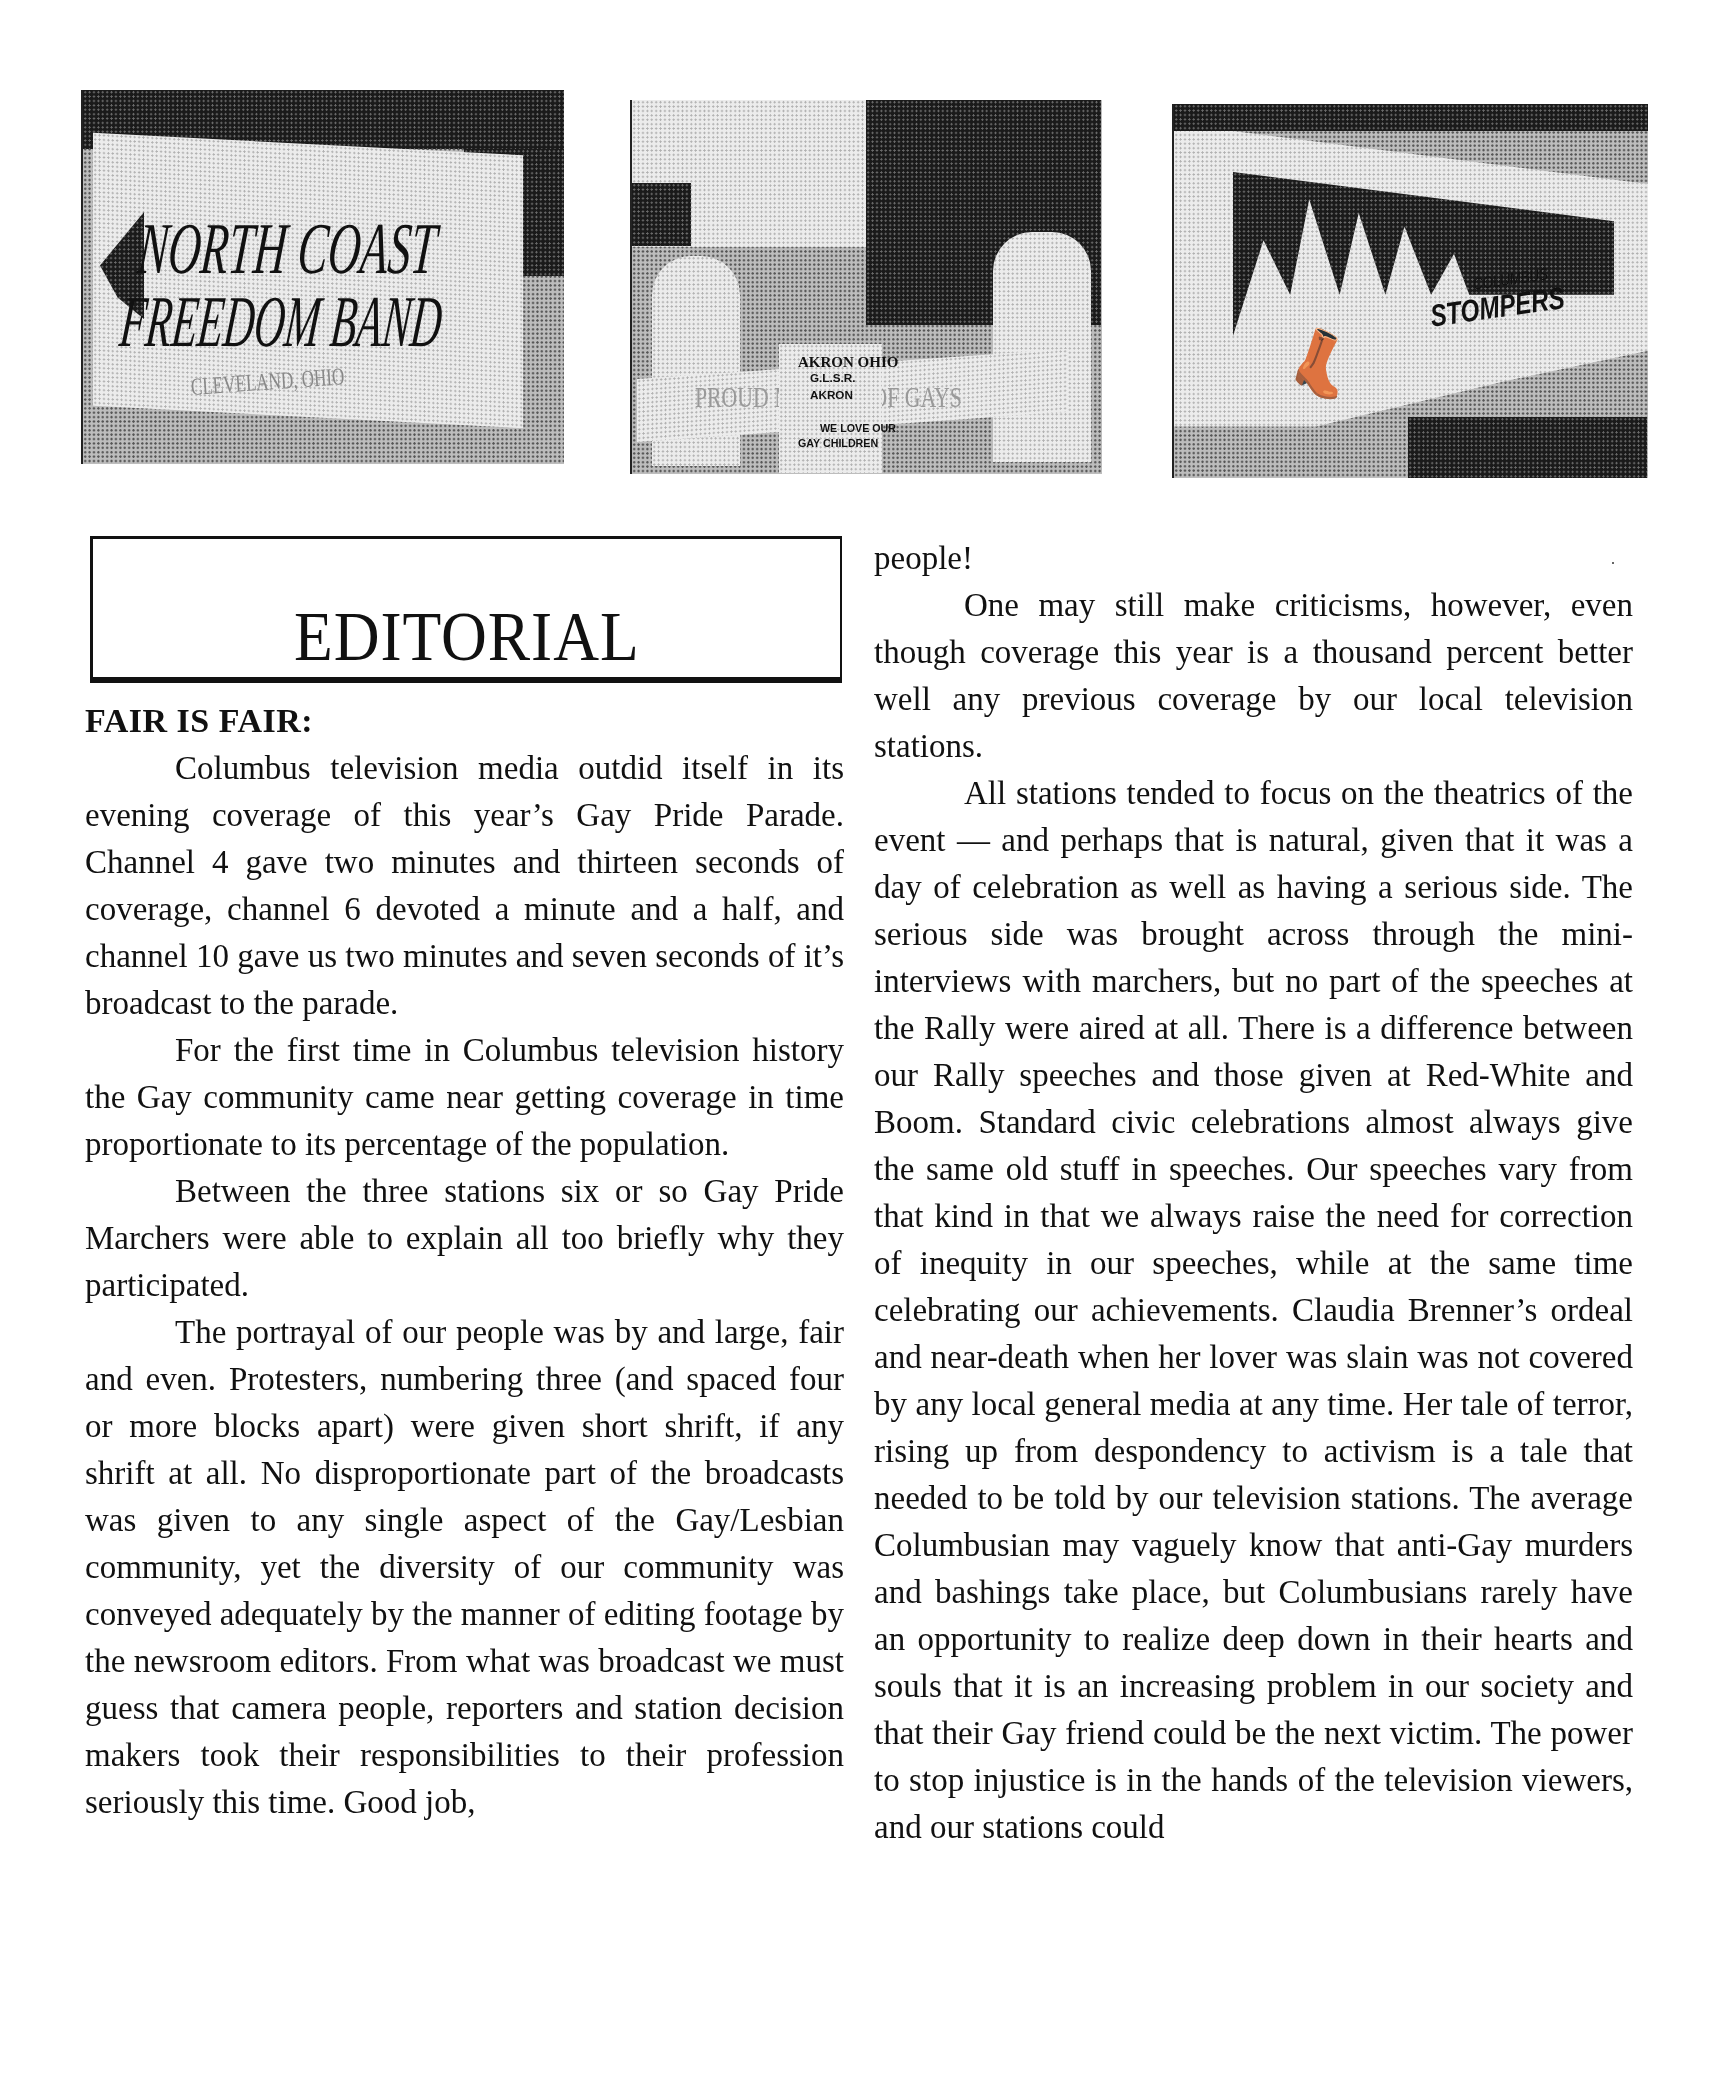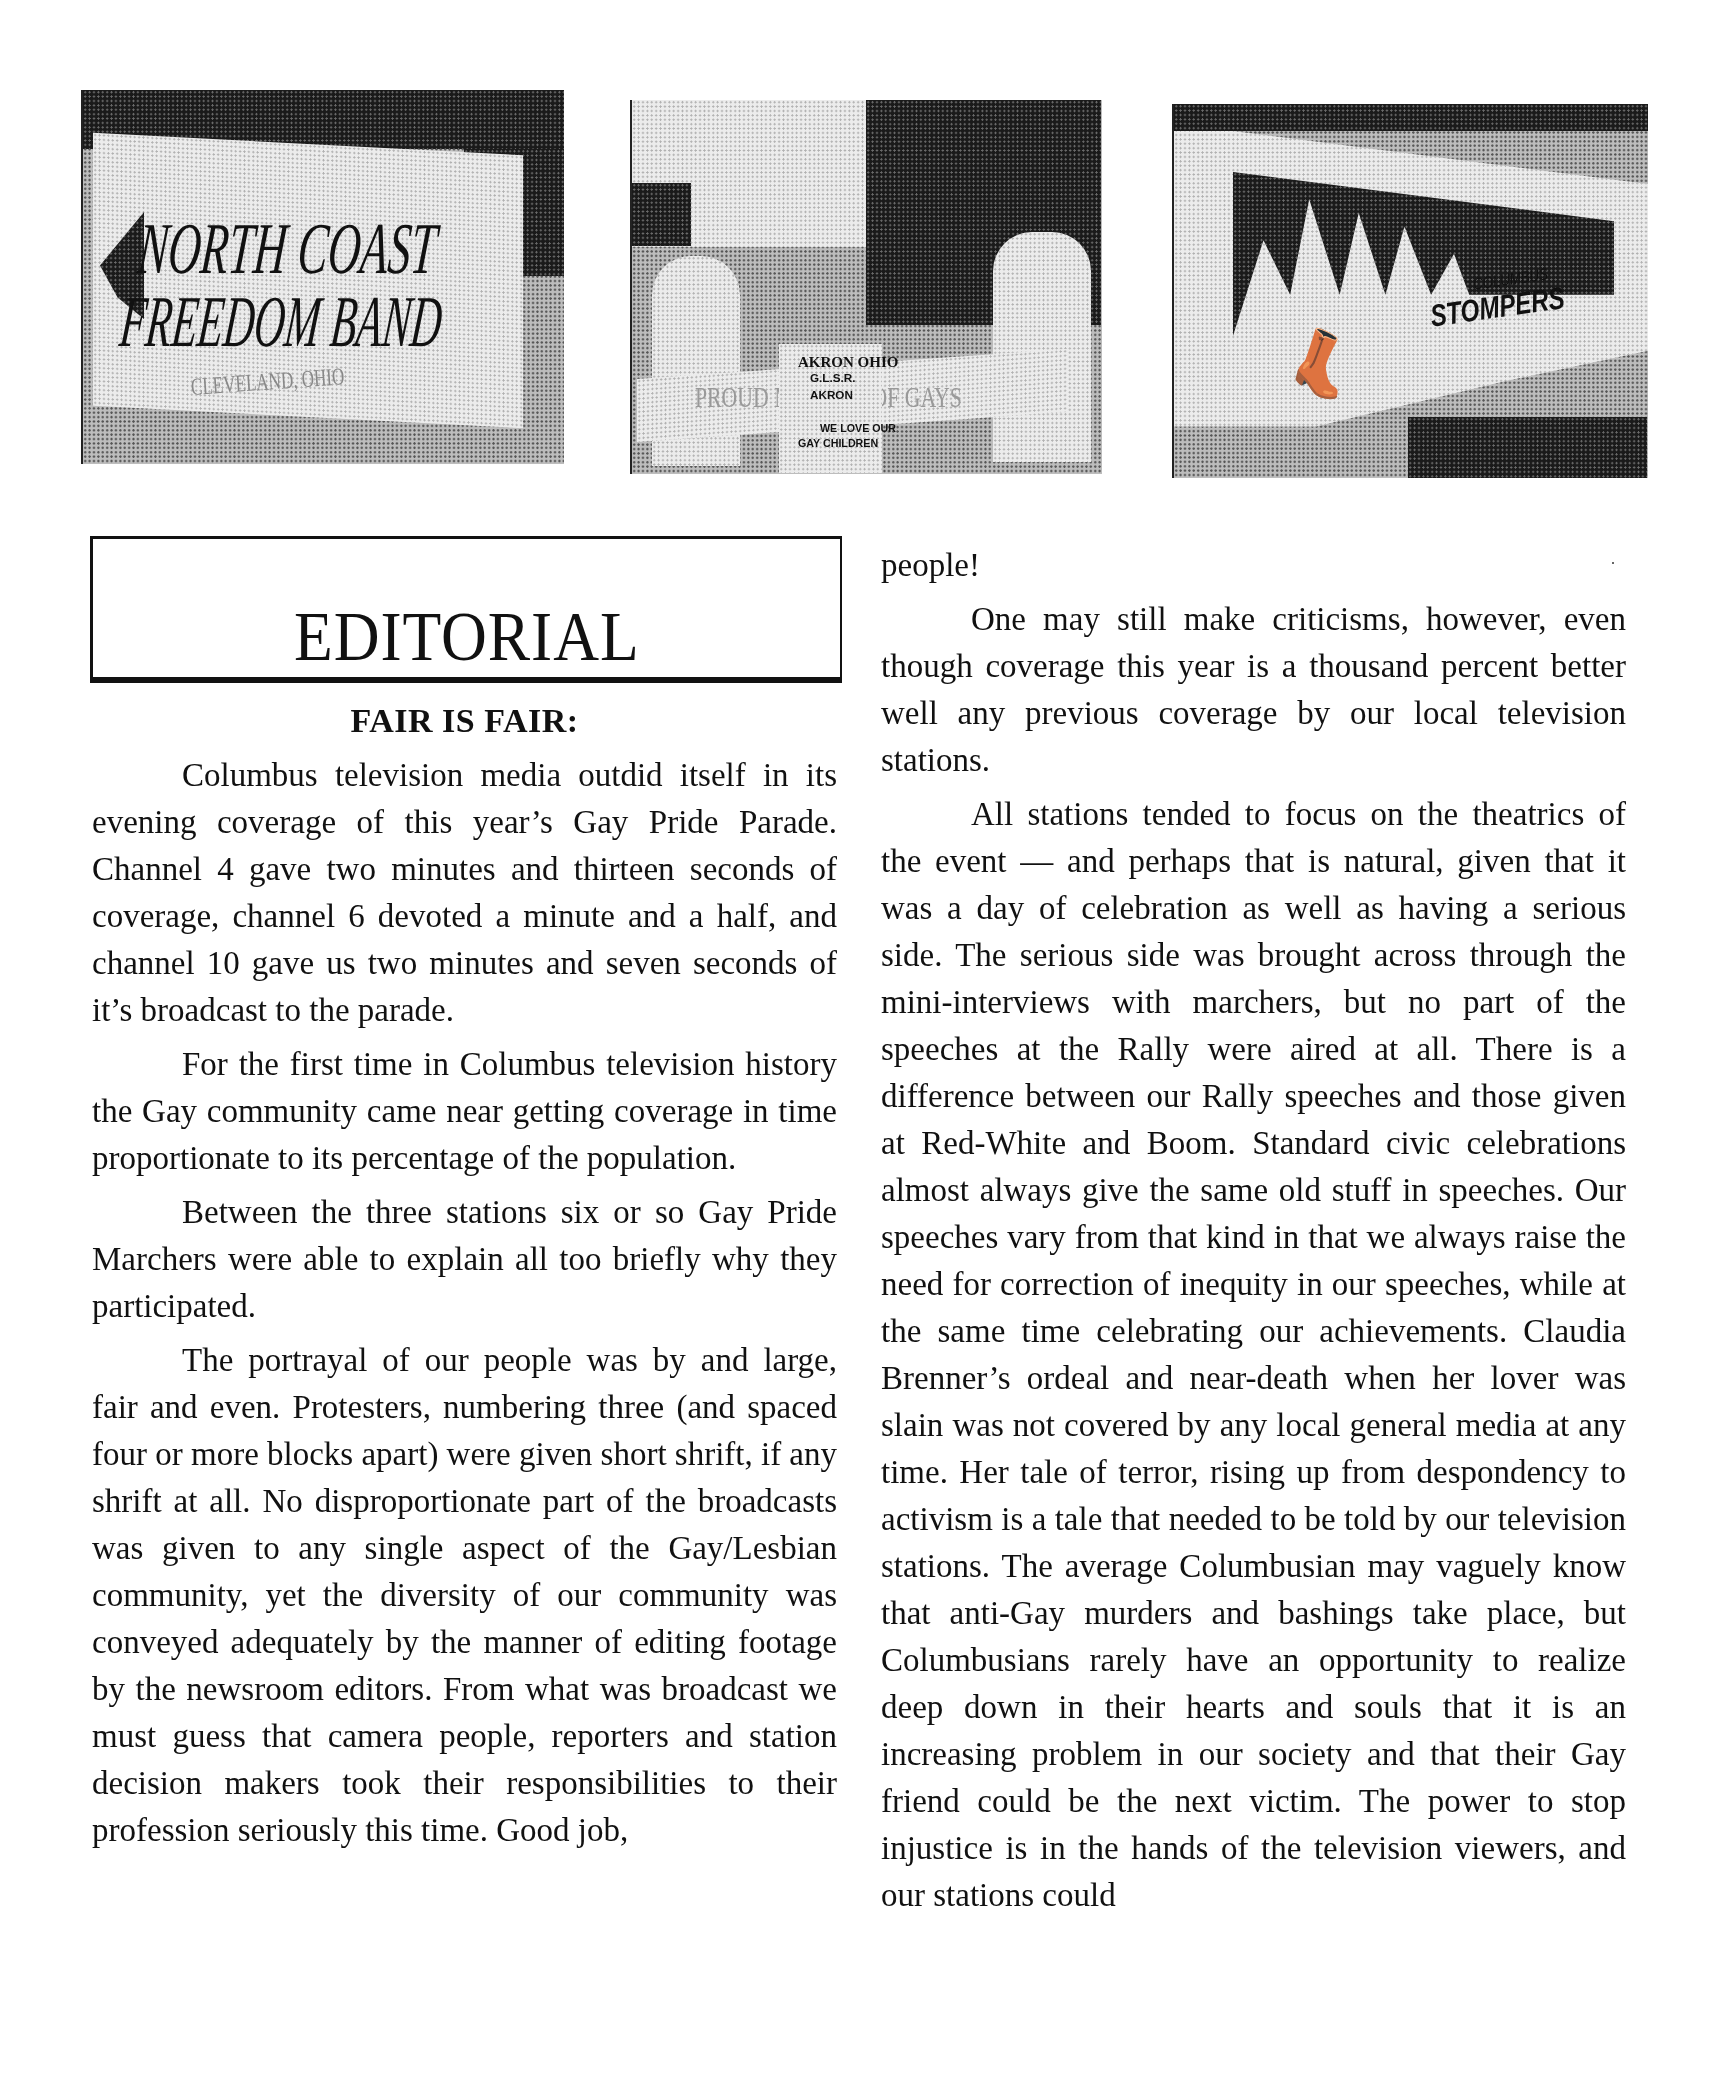--- a/index.html
+++ b/index.html
@@ -34,22 +34,22 @@
     transform: scaleX(0.92); margin-top: 9.8px;
   }
 
   .column {
     position: absolute; font-family: "Liberation Serif", serif;
     font-size: 33px; line-height: 47px; text-align: justify; color: #111;
   }
   #col-left { left: 85px; top: 696px; width: 759px; }
   #col-right { left: 874px; top: 535px; width: 759px; }
 
-  .headline { font-weight: bold; font-size: 34px; line-height: 49px; text-align: center; letter-spacing: 0.5px; }
-  .para { margin: 7px; text-indent: 90px; }
+  .headline { font-weight: bold; font-size: 34px; line-height: 49px; text-align: left; letter-spacing: 0.5px; }
+  .para { margin: 0; text-indent: 90px; }
   .para.cont { text-indent: 0; }
   .stray-dot { position: absolute; left: 1612px; top: 562px; width: 2.4px; height: 2.4px; background: #333; border-radius: 50%; }
 </style>
 </head>
 <body>
 
 <div class="photo" id="photo-1">
   <div class="dark" style="left:0;top:0;width:481px;height:59px;"></div>
   <div class="dark" style="left:381px;top:59px;width:100px;height:127px;"></div>
   <div class="light" style="left:9.8px;top:54px;width:430px;height:273px;transform:skewY(3deg);"></div>

